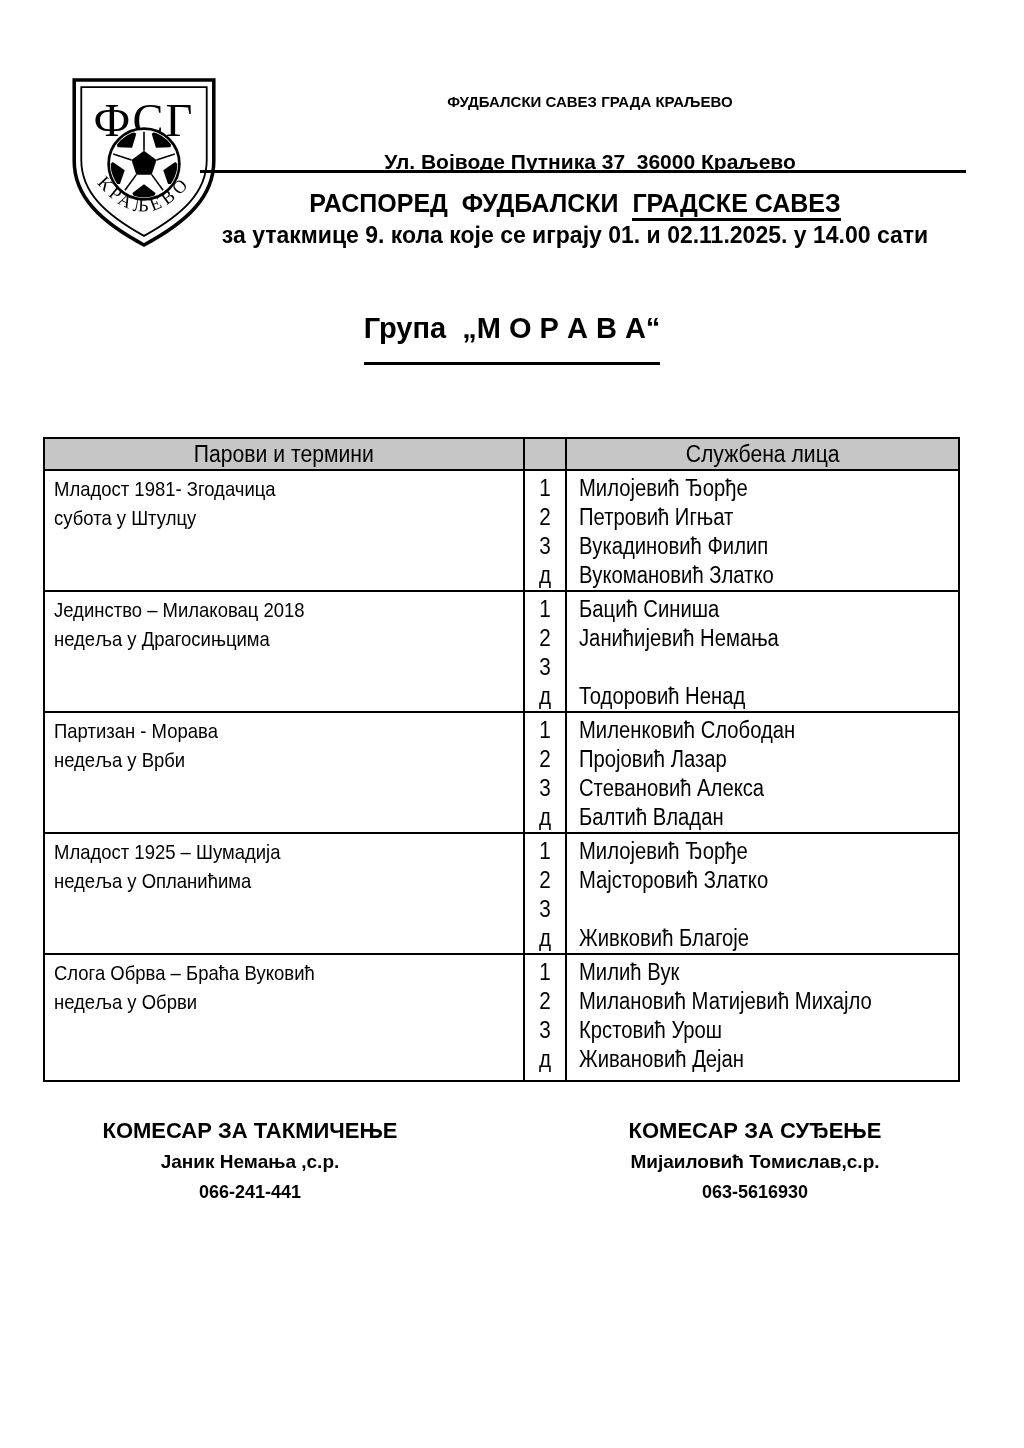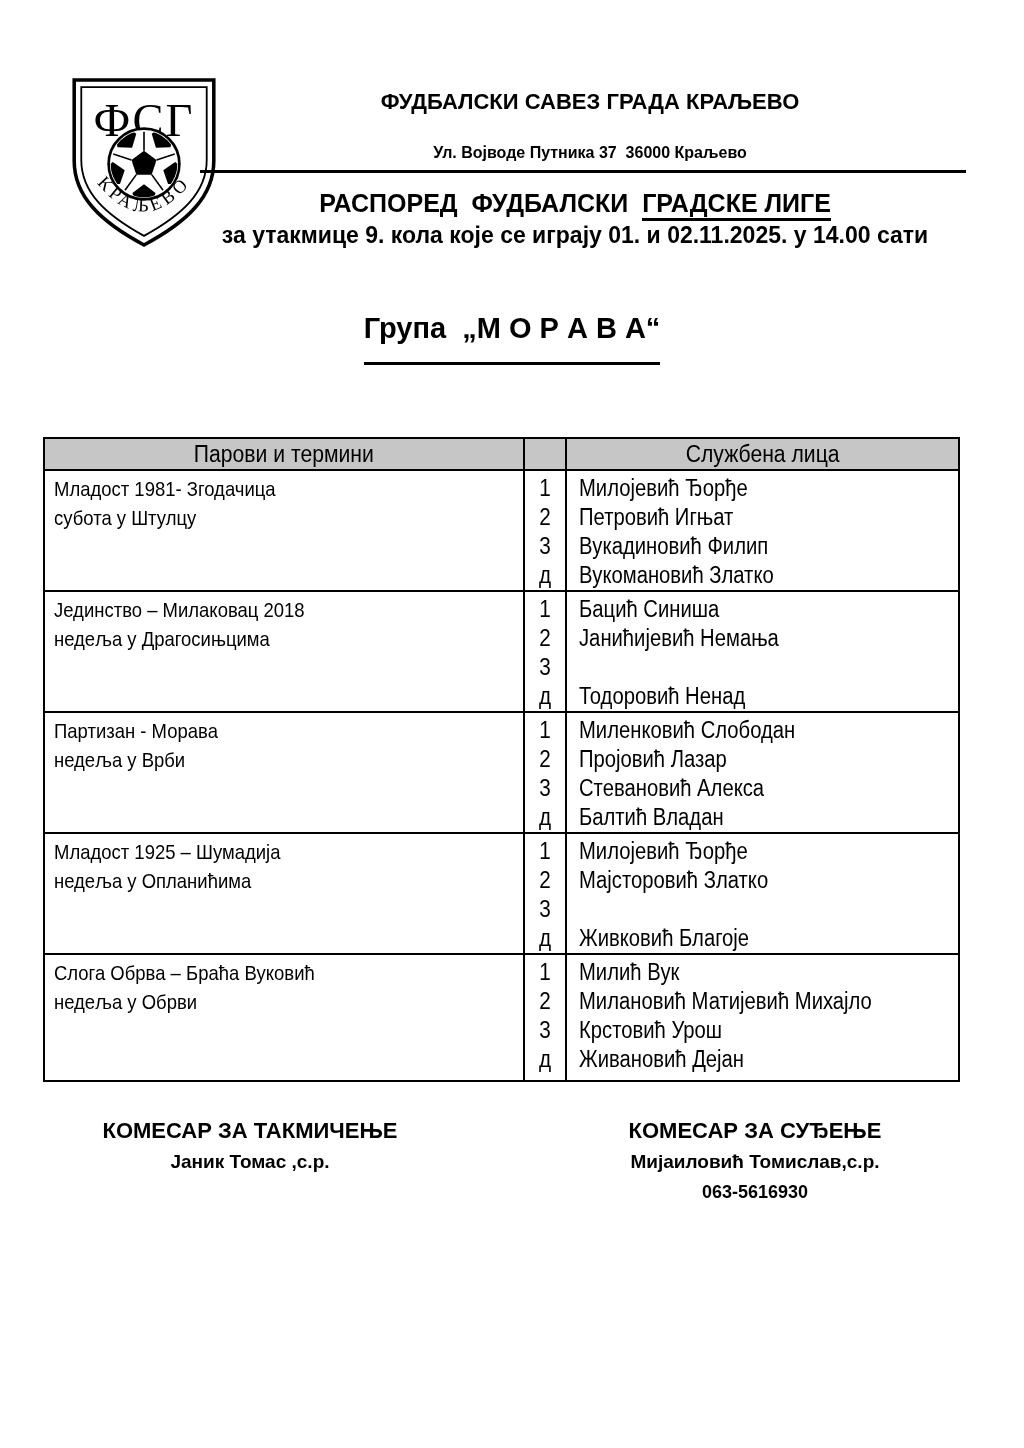--- a/index.html
+++ b/index.html
@@ -8,22 +8,22 @@
     font-family:"Liberation Sans",sans-serif;color:#000;
     -webkit-font-smoothing:antialiased;
   }
   .abs{position:absolute;}
 
   
   .logo{left:68px;top:75px;width:152px;height:175px;}
 
   
   .org-block{left:210px;top:90px;width:760px;text-align:center;font-weight:bold;}
-  .org-name{font-size:22px;line-height:24px;white-space:pre;}
-  .org-addr{font-size:16px;line-height:24px;margin-top:27px;white-space:pre;}
+  .org-name{font-size:15px;line-height:24px;white-space:pre;}
+  .org-addr{font-size:21px;line-height:24px;margin-top:36px;white-space:pre;}
   .head-rule{left:200px;top:170px;width:766px;height:3px;background:#000;}
 
   .title-block{left:130px;top:188px;width:890px;text-align:center;font-weight:bold;}
   .doc-title{font-size:25px;line-height:30px;white-space:pre;}
   .doc-title .u{border-bottom:3px solid #000;padding-bottom:1px;}
   .doc-sub{font-size:23px;line-height:28px;margin-top:3px;white-space:pre;}
 
   .group-title-wrap{left:0;top:312px;width:1024px;text-align:center;}
   .group-title{
     display:inline-block;font-size:29px;font-weight:bold;white-space:pre;
@@ -104,21 +104,21 @@
   </svg>
 </div>
 
 <div class="abs org-block">
   <div class="org-name">ФУДБАЛСКИ САВЕЗ ГРАДА КРАЉЕВО</div>
   <div class="org-addr">Ул. Војводе Путника 37  36000 Краљево</div>
 </div>
 <div class="abs head-rule"></div>
 
 <div class="abs title-block">
-  <div class="doc-title"><span>РАСПОРЕД  ФУДБАЛСКИ</span><span>  </span><span class="u">ГРАДСКЕ ЛИГЕ</span></div>
+  <div class="doc-title"><span>РАСПОРЕД  ФУДБАЛСКИ</span><span>  </span><span class="u">ГРАДСКЕ САВЕЗ</span></div>
   <div class="doc-sub">за утакмице 9. кола које се играју 01. и 02.11.2025. у 14.00 сати</div>
 </div>
 
 <div class="abs group-title-wrap">
   <span class="group-title">Група  „М О Р А В А“</span>
 </div>
 
 <div class="abs tbl-wrap">
   <table class="delegation">
     <colgroup>
@@ -226,19 +226,20 @@
         <div class="ln">Крстовић Урош</div>
         <div class="ln">Живановић Дејан</div>
       </td>
     </tr>
   </tbody>
     </table>
 </div>
 
 <div class="abs foot foot-left">
   <div class="f-title">КОМЕСАР ЗА ТАКМИЧЕЊЕ</div>
-  <div class="f-name">Јаник Томас ,с.р.</div>
+  <div class="f-name">Јаник Немања ,с.р.</div>
+  <div class="f-phone">066-241-441</div>
 </div>
 <div class="abs foot foot-right">
   <div class="f-title">КОМЕСАР ЗА СУЂЕЊЕ</div>
   <div class="f-name">Мијаиловић Томислав,с.р.</div>
   <div class="f-phone">063-5616930</div>
 </div>
 
 </body></html>

